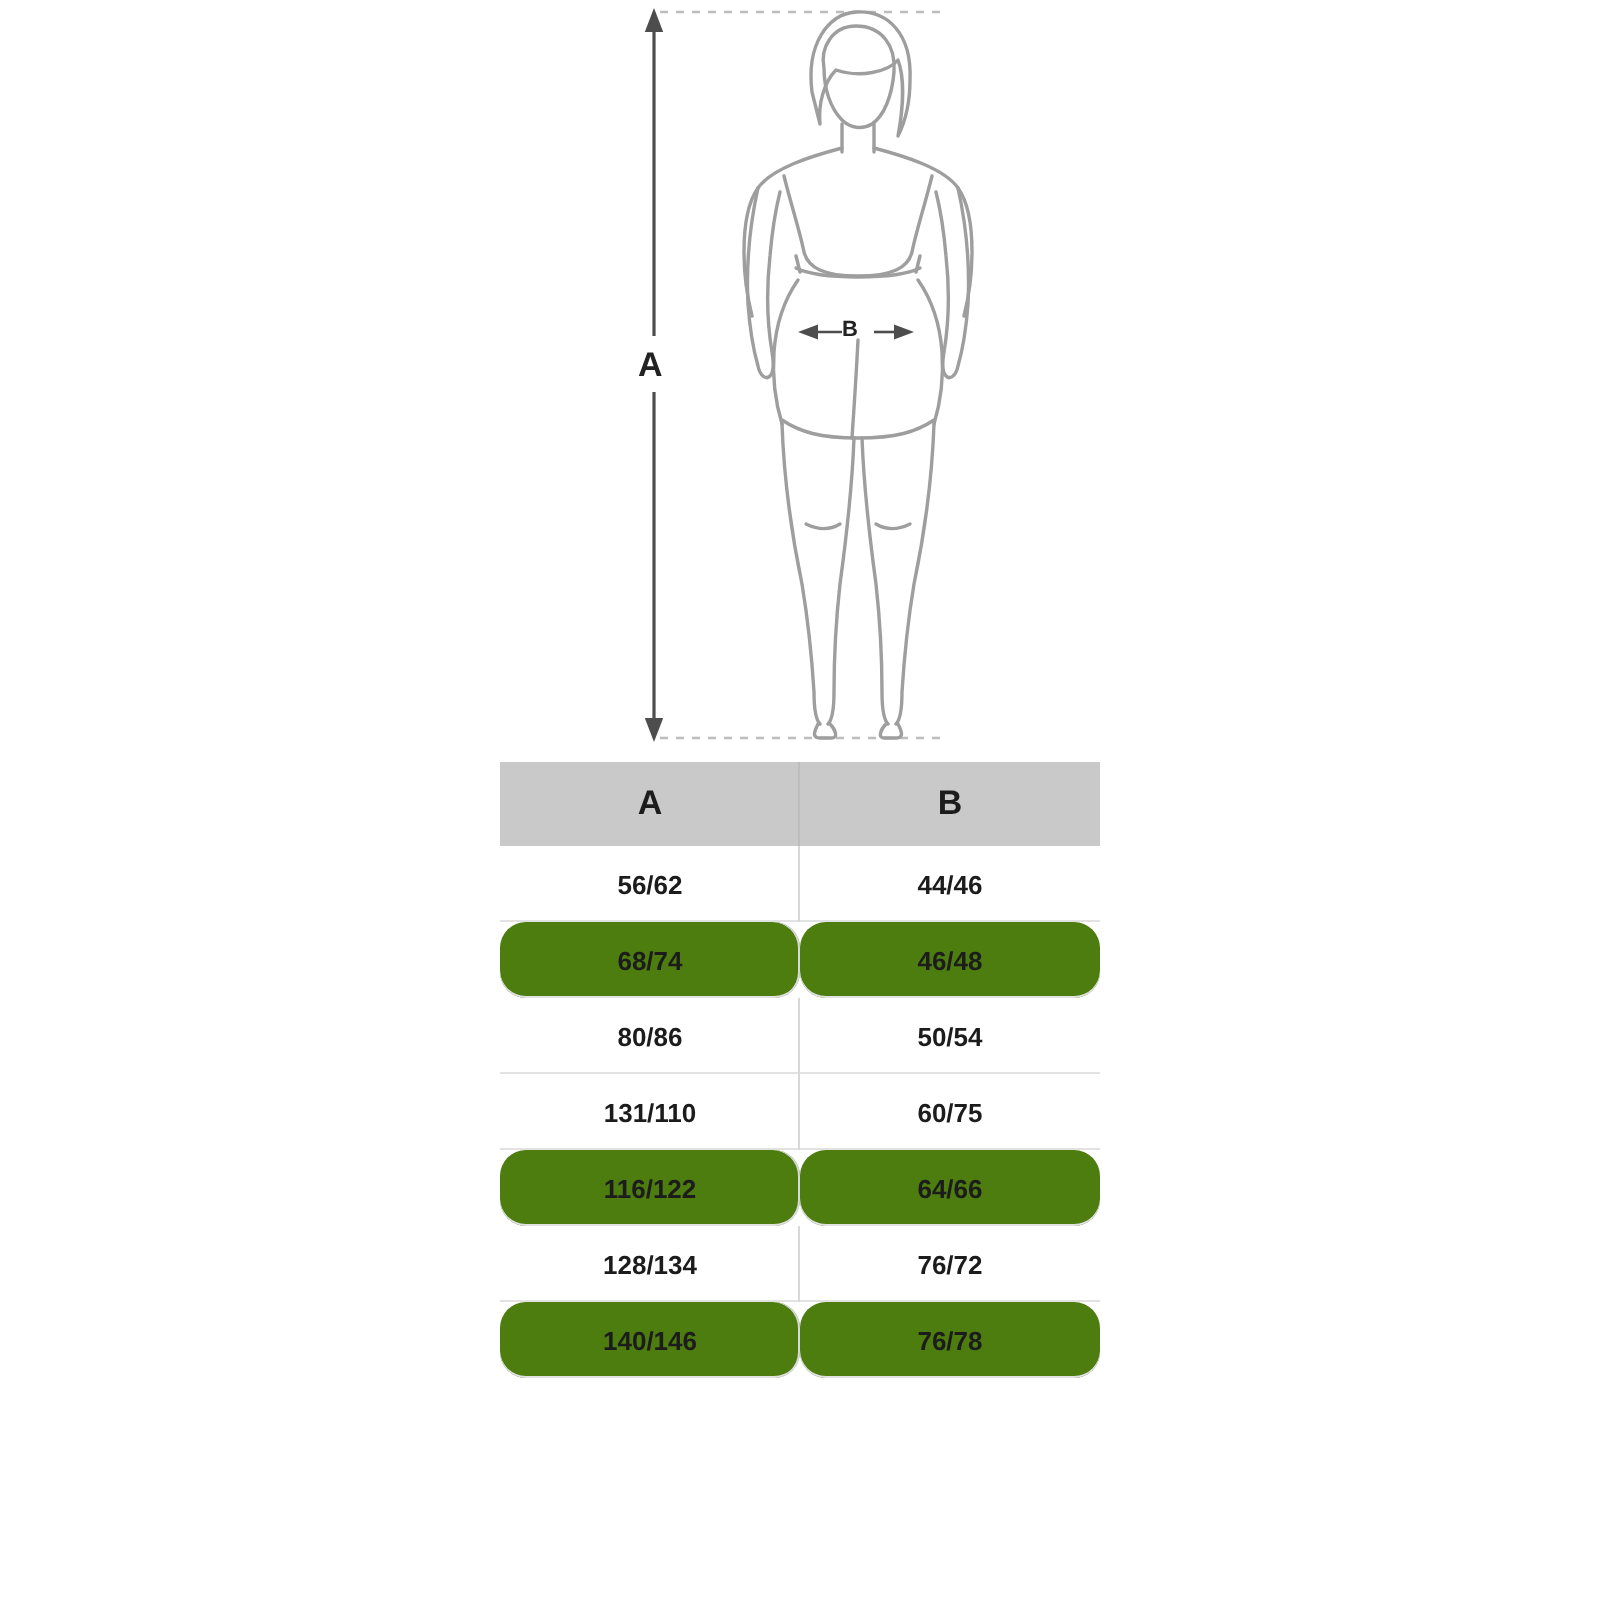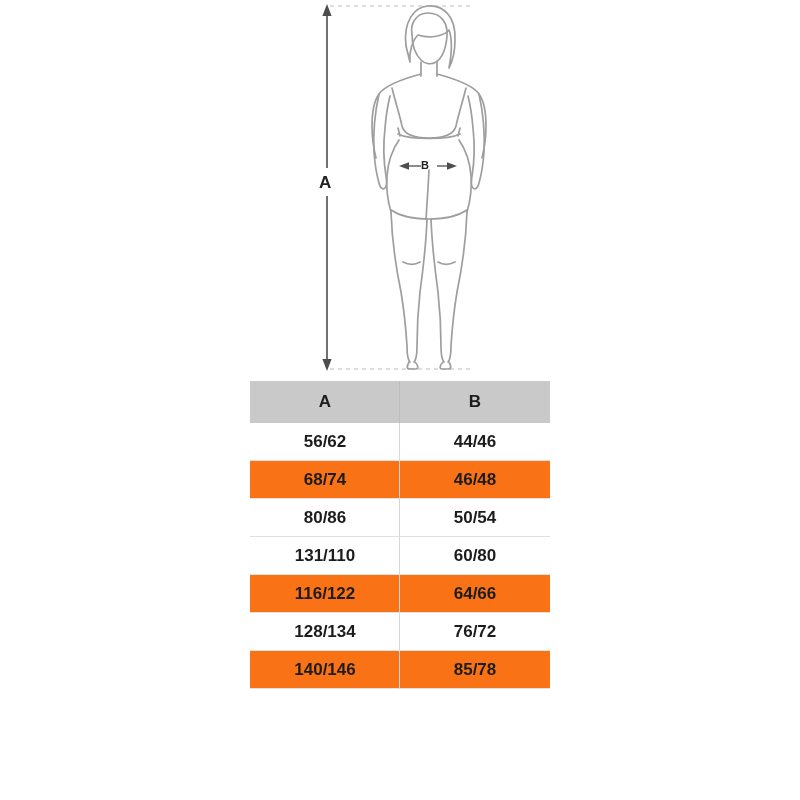--- a/index.html
+++ b/index.html
@@ -63,35 +63,36 @@
     table-layout: fixed;
   }
   #size-table th,
   #size-table td {
     width: 150px;
     height: 38px;
     text-align: center;
     vertical-align: middle;
     font-family: "Liberation Sans", sans-serif;
     font-weight: bold;
-    font-size: 17px;
+    font-size: 13px;
     color: #1c1c1c;
     border: none;
     padding: 0;
   }
   #size-table thead th {
     background: #c9c9c9;
     font-size: 17px;
     height: 42px;
   }
   #size-table tbody tr.row-light td {
     background: #ffffff;
   }
   #size-table tbody tr.row-dark td {
-    background: #f97316;
+    background: #4d7c0f;
+    border-radius: 13px;
   }
   #size-table tbody td.col-sep {
     box-shadow: inset -1px 0 0 #d8d8d8;
   }
   #size-table tbody tr td {
     box-shadow: inset 0 -1px 0 #e2e2e2;
   }
   #size-table tbody tr td.col-sep {
     box-shadow: inset -1px 0 0 #d8d8d8, inset 0 -1px 0 #e2e2e2;
   }
@@ -197,30 +198,30 @@
       <tr class="row-dark">
         <td class="col-sep">68/74</td>
         <td>46/48</td>
       </tr>
       <tr class="row-light">
         <td class="col-sep">80/86</td>
         <td>50/54</td>
       </tr>
       <tr class="row-light">
         <td class="col-sep">131/110</td>
-        <td>60/80</td>
+        <td>60/75</td>
       </tr>
       <tr class="row-dark">
         <td class="col-sep">116/122</td>
         <td>64/66</td>
       </tr>
       <tr class="row-light">
         <td class="col-sep">128/134</td>
         <td>76/72</td>
       </tr>
       <tr class="row-dark">
         <td class="col-sep">140/146</td>
-        <td>85/78</td>
+        <td>76/78</td>
       </tr>
     </tbody>
   </table>
 
 </div>
 
 </body></html>

